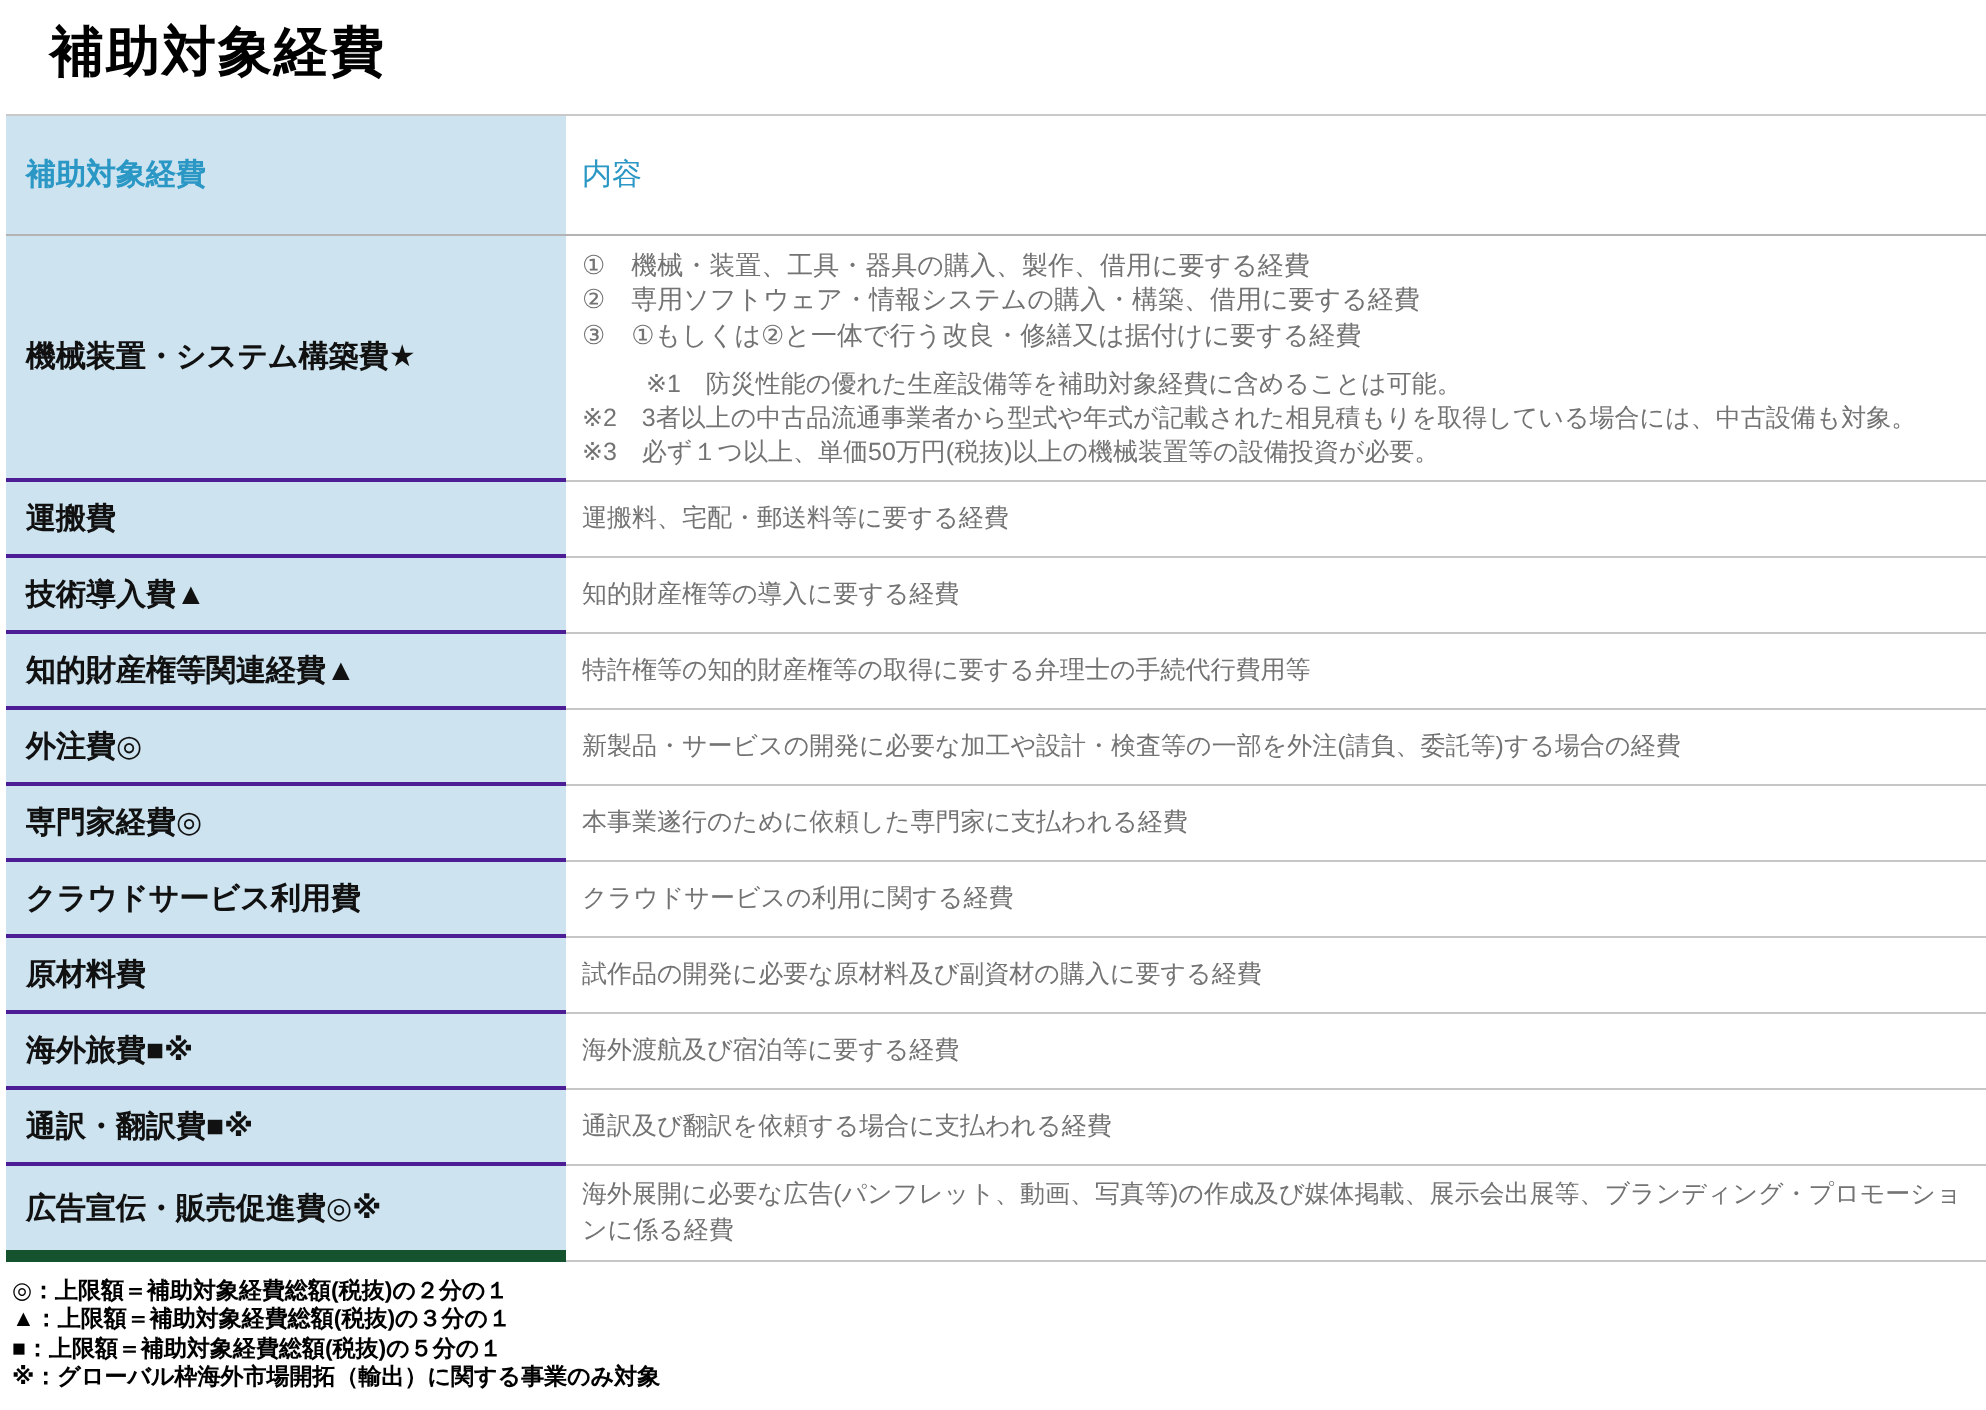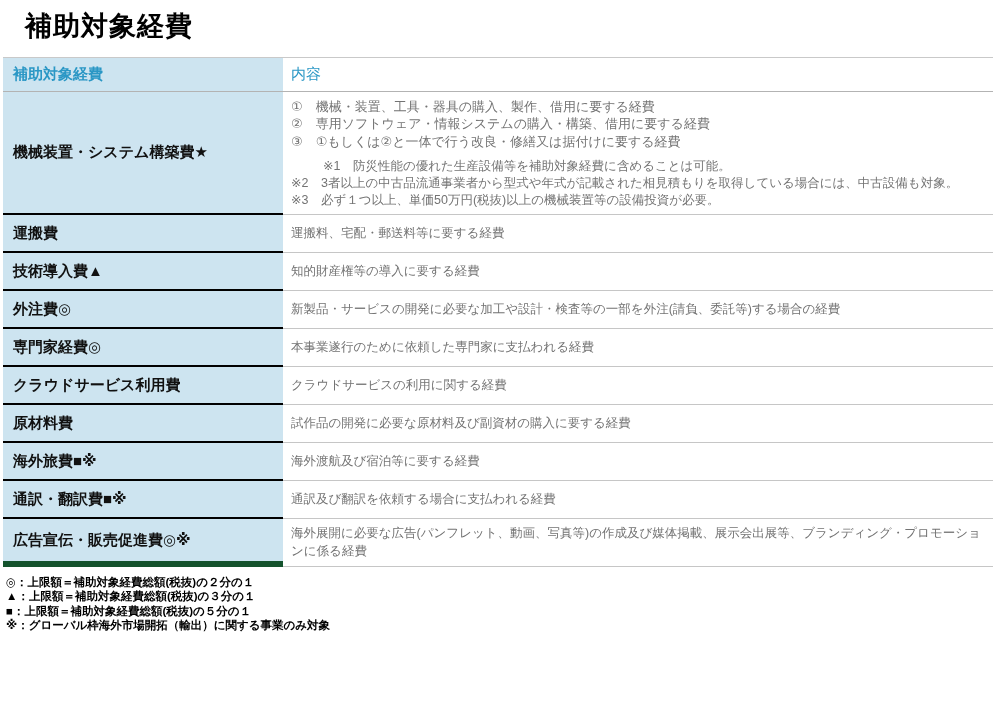--- a/index.html
+++ b/index.html
@@ -44,29 +44,29 @@
     color: #2a97c5;
   }
   thead th.hdr-label {
     background: #cde4f0;
     font-weight: 700;
     padding: 5px 10px;
   }
   thead th.hdr-content {
     background: #ffffff;
     font-weight: 400;
-    padding: 7px 8px;
+    padding: 20px 8px;
   }
   tbody th {
     background: #cde4f0;
     font-size: 15px;
     font-weight: 700;
     color: #111111;
     padding: 8px 10px;
-    border-bottom: 2px solid #000000;
+    border-bottom: 2px solid #4c1d95;
   }
   tbody td {
     background: #ffffff;
     font-size: 12.5px;
     color: #737373;
     padding: 6px 8px;
     border-bottom: 1px solid #c6c6c6;
   }
   tbody tr { height: 38px; }
   tbody tr:last-child th { border-bottom: 6px solid #14532d; }
@@ -128,20 +128,26 @@
             <div class="line text">運搬料、宅配・郵送料等に要する経費</div>
           </td>
         </tr>
         <tr>
           <th>技術導入費▲</th>
           <td>
             <div class="line text">知的財産権等の導入に要する経費</div>
           </td>
         </tr>
         <tr>
+          <th>知的財産権等関連経費▲</th>
+          <td>
+            <div class="line text">特許権等の知的財産権等の取得に要する弁理士の手続代行費用等</div>
+          </td>
+        </tr>
+        <tr>
           <th>外注費◎</th>
           <td>
             <div class="line text">新製品・サービスの開発に必要な加工や設計・検査等の一部を外注(請負、委託等)する場合の経費</div>
           </td>
         </tr>
         <tr>
           <th>専門家経費◎</th>
           <td>
             <div class="line text">本事業遂行のために依頼した専門家に支払われる経費</div>
           </td>

